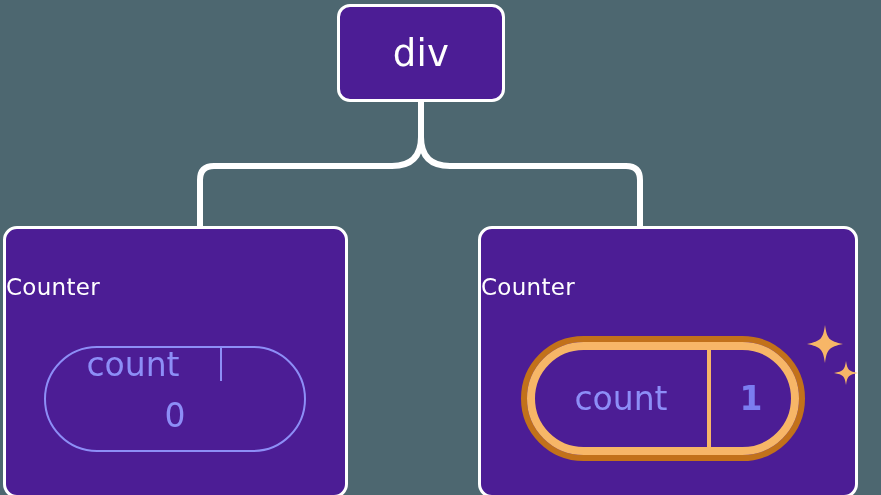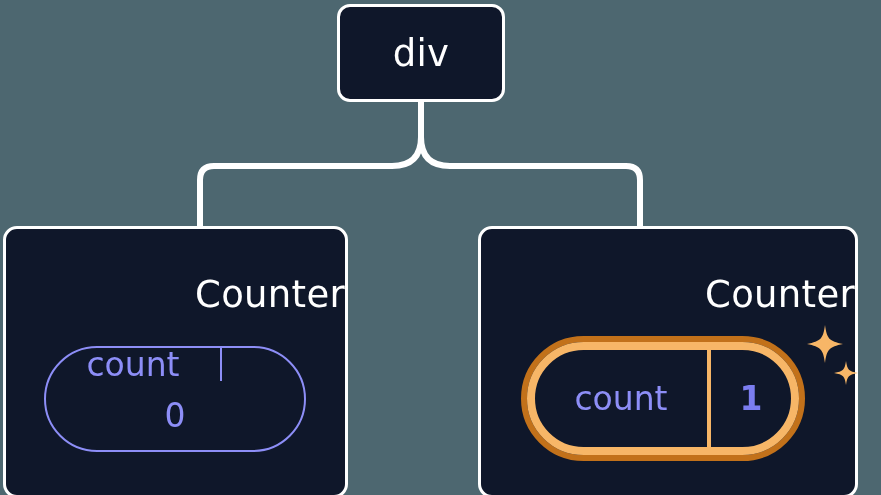--- a/index.html
+++ b/index.html
@@ -23,21 +23,21 @@
     left: 0;
     top: 0;
     width: 881px;
     height: 495px;
     pointer-events: none;
   }
 
   
   .node {
     position: absolute;
-    background: #0f172a;
+    background: #4c1d95;
     border: 3px solid #ffffff;
     border-radius: 13px;
     box-sizing: border-box;
     z-index: 2;
   }
   .node-root {
     left: 337px;
     top: 4px;
     width: 168px;
     height: 98px;
@@ -62,22 +62,22 @@
   }
   .node-child.right {
     left: 478px;
     width: 380px;
   }
   .child-title {
     position: absolute;
     left: 0;
     right: 0;
     top: 47px;
-    text-align: right;
-    font-size: 37px;
+    text-align: left;
+    font-size: 23px;
     color: #ffffff;
     line-height: 1;
     letter-spacing: 0.3px;
   }
 
   
   .pill {
     position: absolute;
     box-sizing: border-box;
     display: flex;

